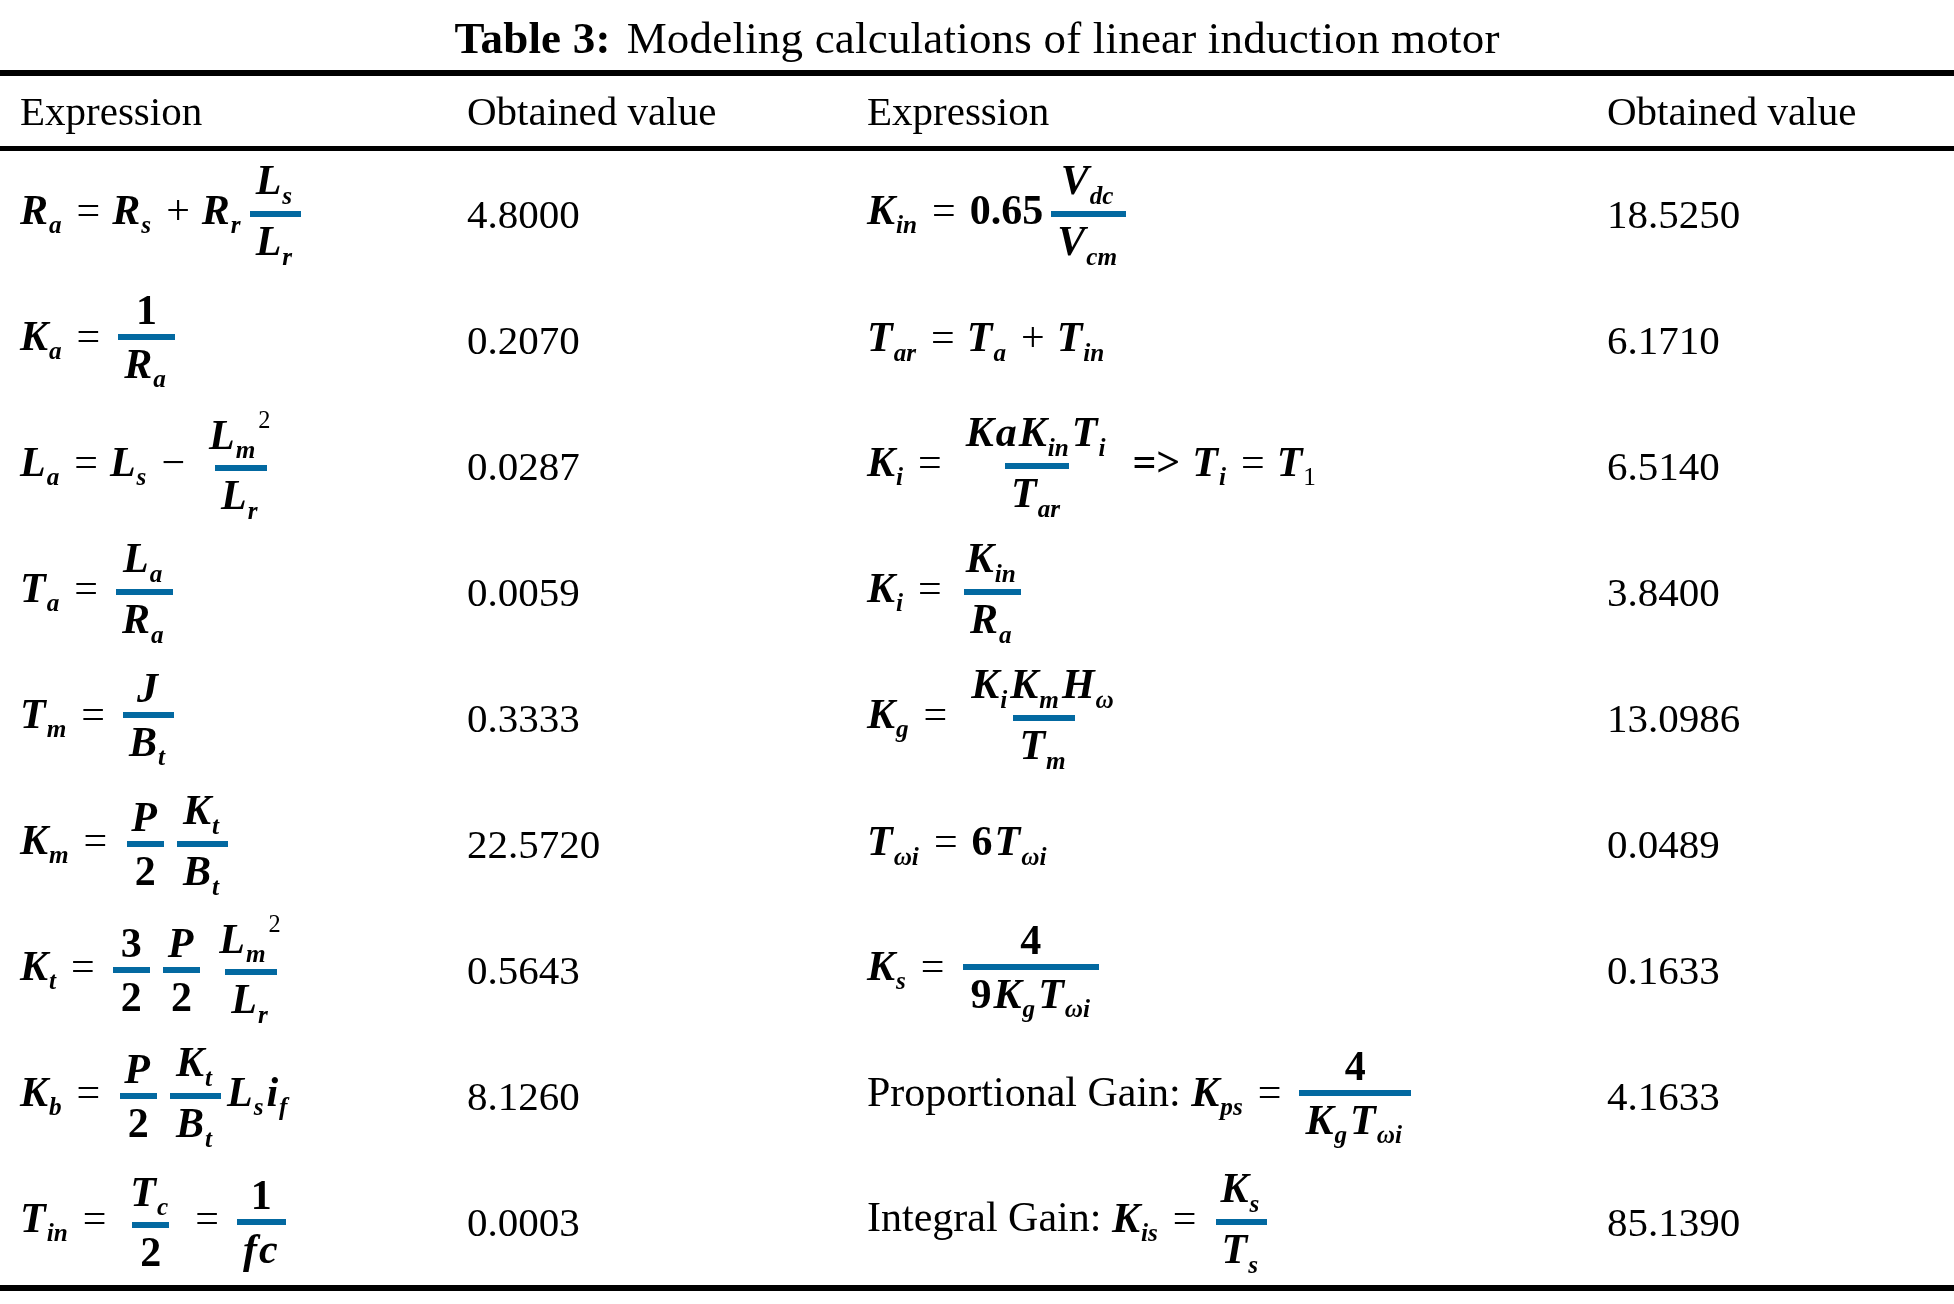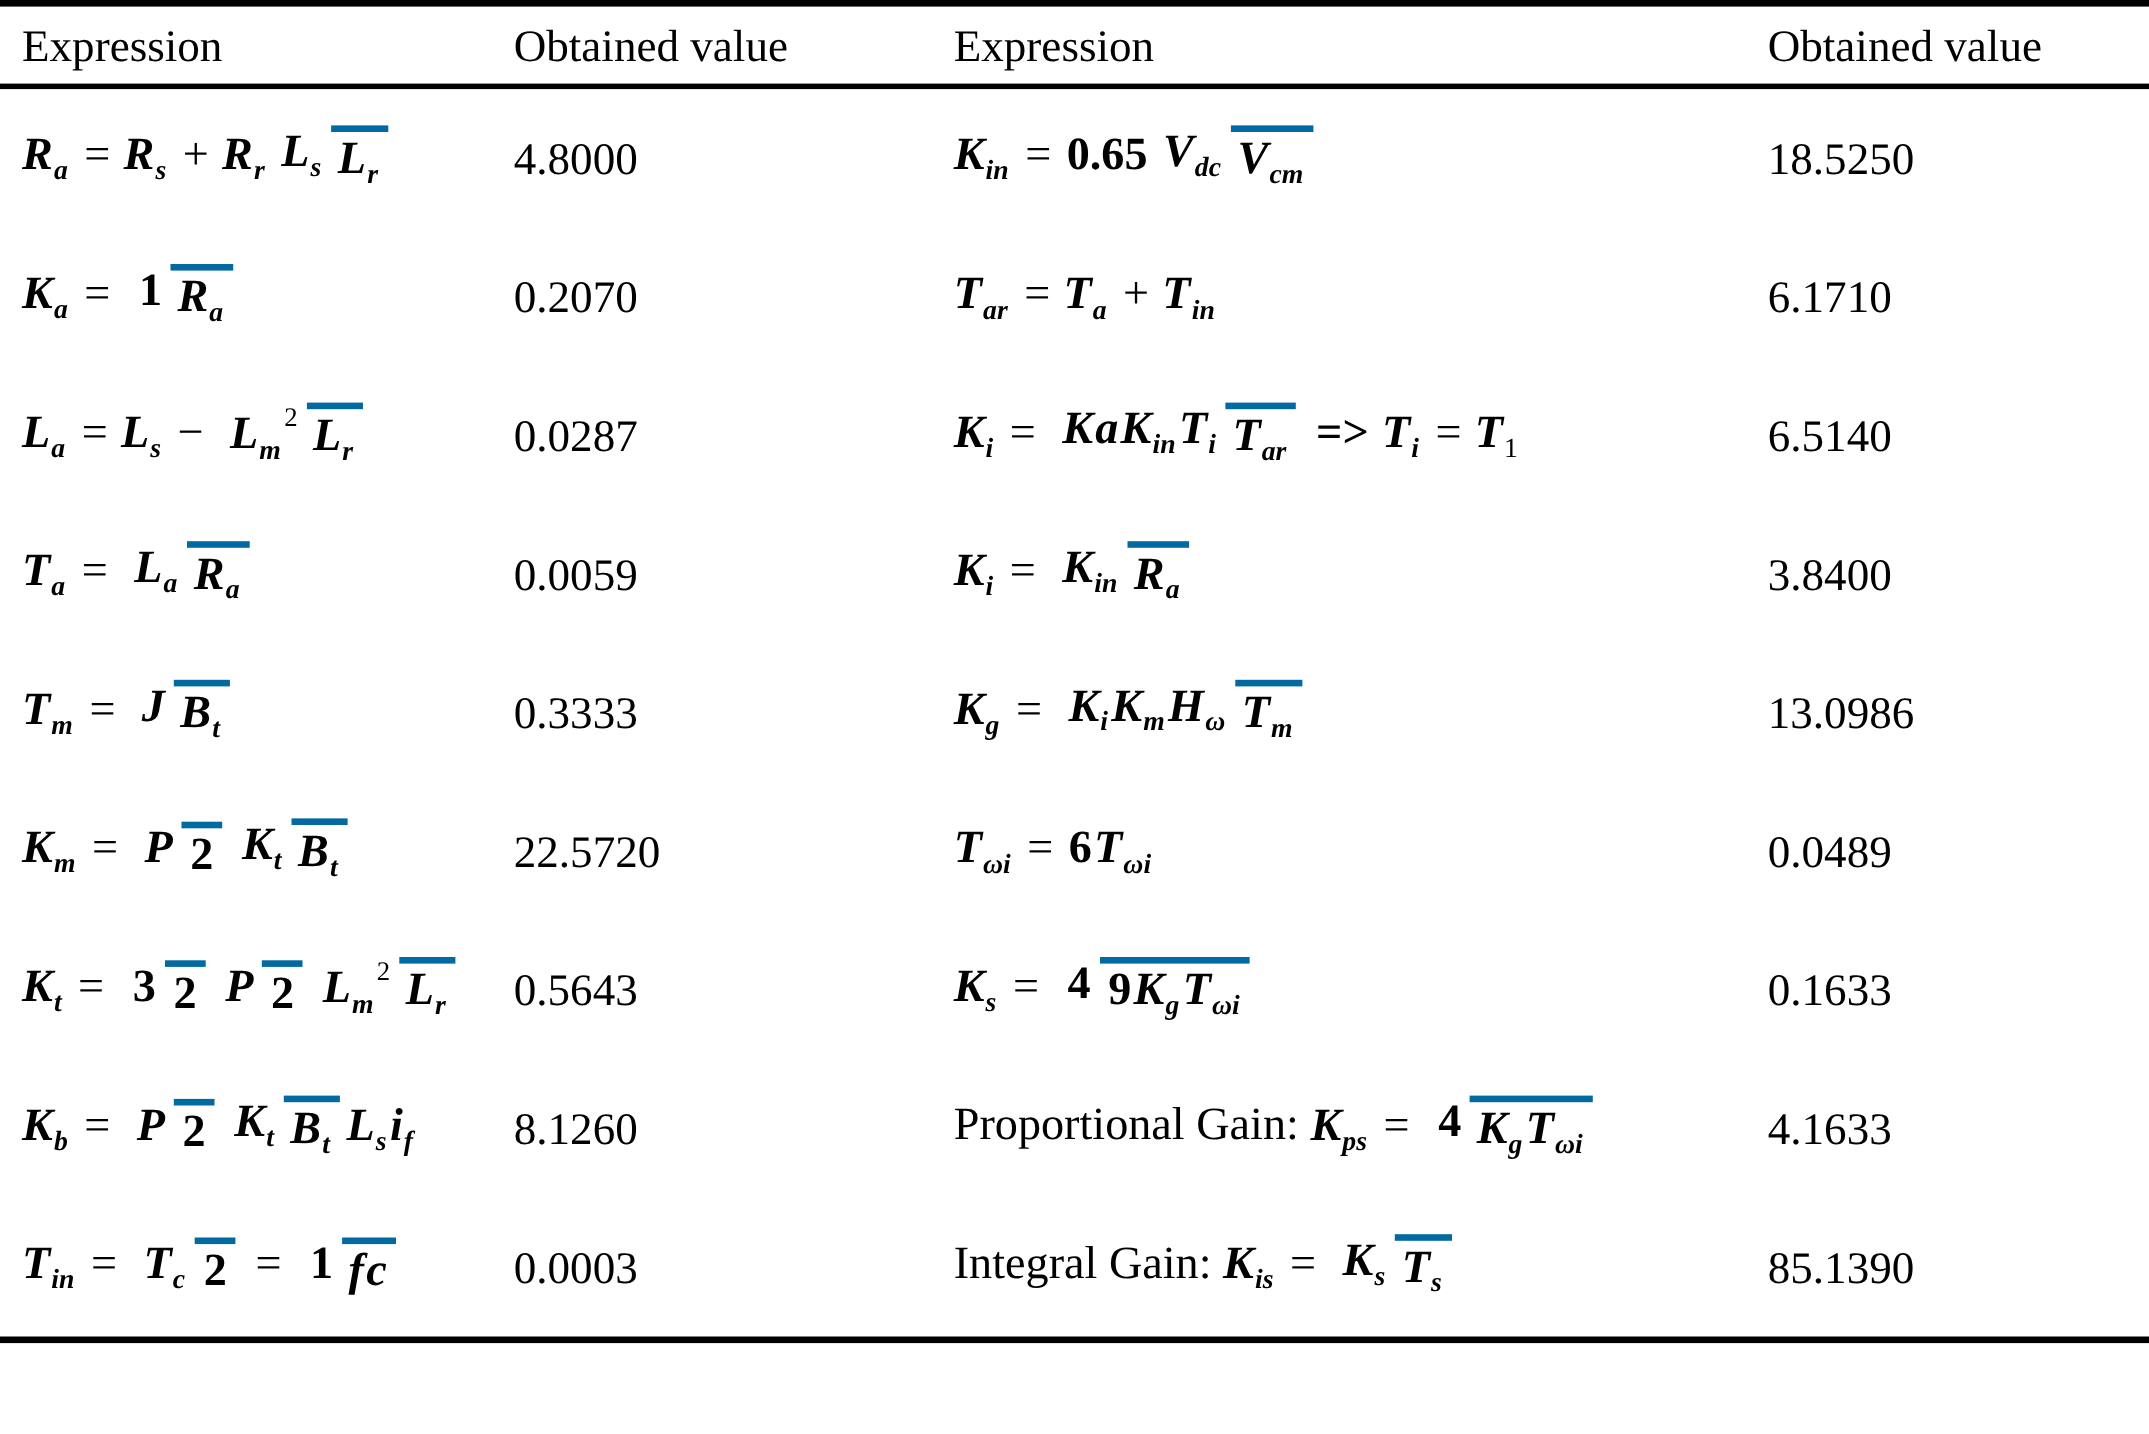--- a/index.html
+++ b/index.html
@@ -45,31 +45,35 @@
            vertical-align:-0.38em; margin-left:1px; margin-right:1px; }
   .msub.up { font-weight:normal; font-style:normal; }
   .msup  { font-size:58%; font-weight:normal; font-style:normal;
            vertical-align:0.85em; margin-left:2px; }
   .mnum  { font-weight:bold; margin:0 2px; }
   .mop   { font-weight:normal; margin:0 12px; }
   .mop.bold { font-weight:bold; }
   .mtext { font-weight:normal; }
 
   .frac {
-    display:inline-flex; align-items:flex-start;
+    display:inline-flex; flex-direction:column; align-items:center;
     vertical-align:middle; margin:0 6px; line-height:1.15;
   }
   .frac .num, .frac .den { display:block; text-align:center; padding:0 6px; }
   .frac .den { border-top:6px solid #0369a1; }
 </style>
 </head>
 <body>
 
 <div class="page">
 
+  <div class="title">
+    <span class="title-label">Table 3:</span>
+    <span>Modeling calculations of linear induction motor</span>
+  </div>
 
   <div class="rule rule-top"></div>
 
   <div class="grid hdr">
     <span>Expression</span>
     <span>Obtained value</span>
     <span>Expression</span>
     <span>Obtained value</span>
   </div>
 

